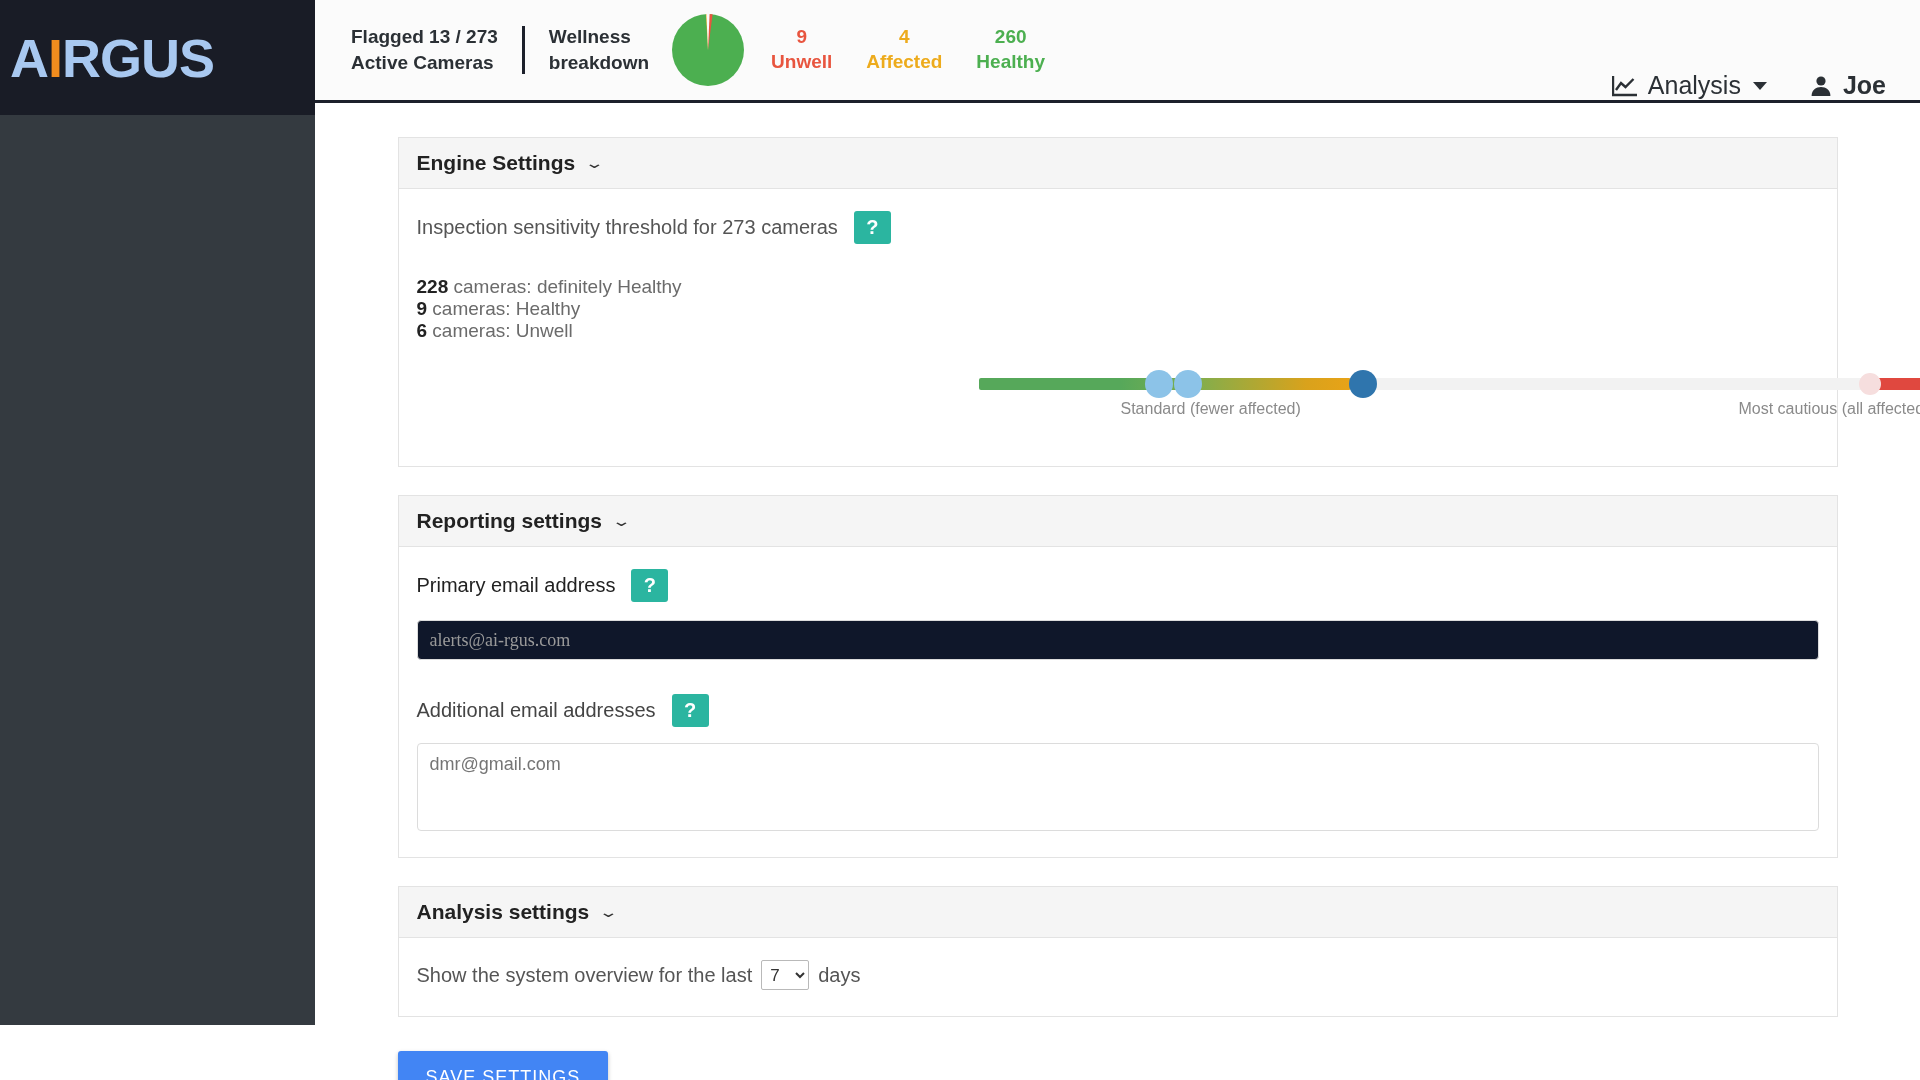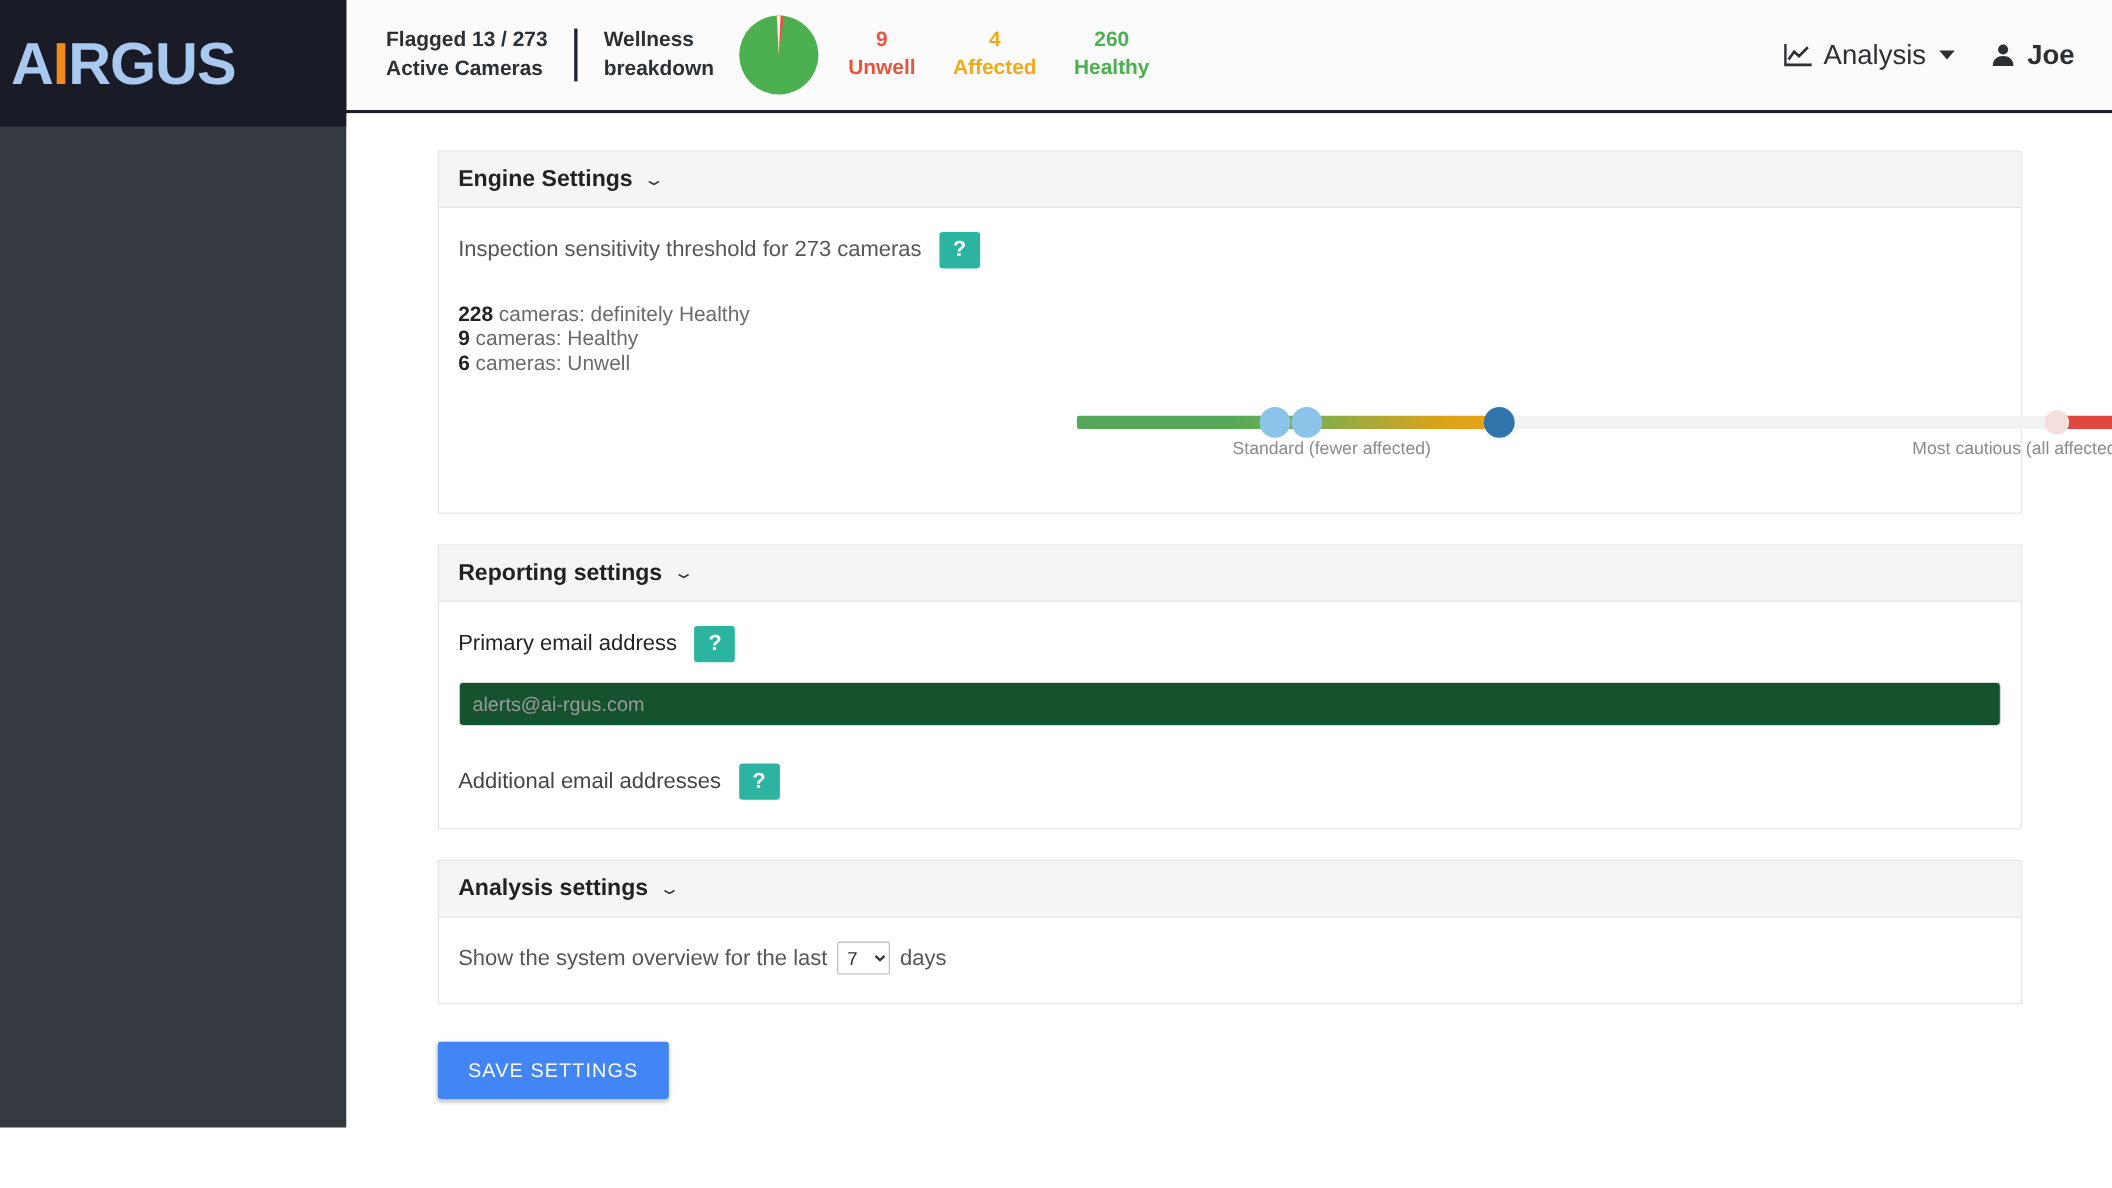--- a/index.html
+++ b/index.html
@@ -46,21 +46,21 @@
   .pie-wrap { margin: 0 26px 0 22px; display:flex; align-items:center; }
   .metrics { display: flex; gap: 34px; align-items: flex-start; }
   .metric { text-align: center; line-height: 1.3; white-space: nowrap; }
   .metric .num { font-size: 19px; font-weight: bold; display:block; }
   .metric .lbl { font-size: 19px; font-weight: bold; display:block; }
   .m-unwell  { color: #e8553f; }
   .m-affect  { color: #edab1c; }
   .m-healthy { color: #4caf50; }
 
   .topbar-right {
-    display: flex; align-items: center; gap: 32px;
+    display: flex; align-items: flex-end; gap: 42px;
     padding-right: 34px; margin-left: auto;
   }
   .nav-link {
     display: flex; align-items: center; gap: 10px;
     font-size: 25px; color: #2b3035; cursor: pointer;
     white-space: nowrap;
   }
   .nav-link.bold { font-weight: bold; }
   .caret-down {
     width:0;height:0;border-left:7px solid transparent;
@@ -133,21 +133,21 @@
   }
 
   
   .field-label { font-size: 20px; color: #444; }
   .field-label.bold { font-weight: normal; color: #222; }
   .inp {
     display: block; width: 100%; margin-top: 18px;
     height: 40px; padding: 0 12px;
     font-size: 18px; color: #9a9a9a;
     border: 1px solid #dcdcdc; border-radius: 4px;
-    background: #14532d; font-family: Liberation Sans, sans-serif;
+    background: #0f172a; font-family: Liberation Serif, serif;
   }
   .inp::placeholder { color: #9a9a9a; }
   .spacer-24 { height: 34px; }
   .ta {
     display: block; width: 100%; margin-top: 16px;
     height: 88px; padding: 10px 12px;
     font-size: 18px; color: #9a9a9a;
     border: 1px solid #dcdcdc; border-radius: 4px;
     background: #fff; resize: none;
     font-family: "Liberation Sans", sans-serif;
@@ -304,20 +304,21 @@
           <span class="help-badge">?</span>
         </div>
         <input class="inp" type="text" placeholder="alerts@ai-rgus.com" style="">
 
         <div class="spacer-24"></div>
 
         <div class="row-inline">
           <span class="field-label">Additional email addresses</span>
           <span class="help-badge">?</span>
         </div>
+        <textarea class="ta" placeholder="dmr@gmail.com" style=""></textarea>
 
       </div>
     </div>
 
     <div class="panel">
       <div class="panel-head">
         <span class="panel-title">Analysis settings</span>
         <span class="chev">⌄</span>
       </div>
       <div class="panel-body">

